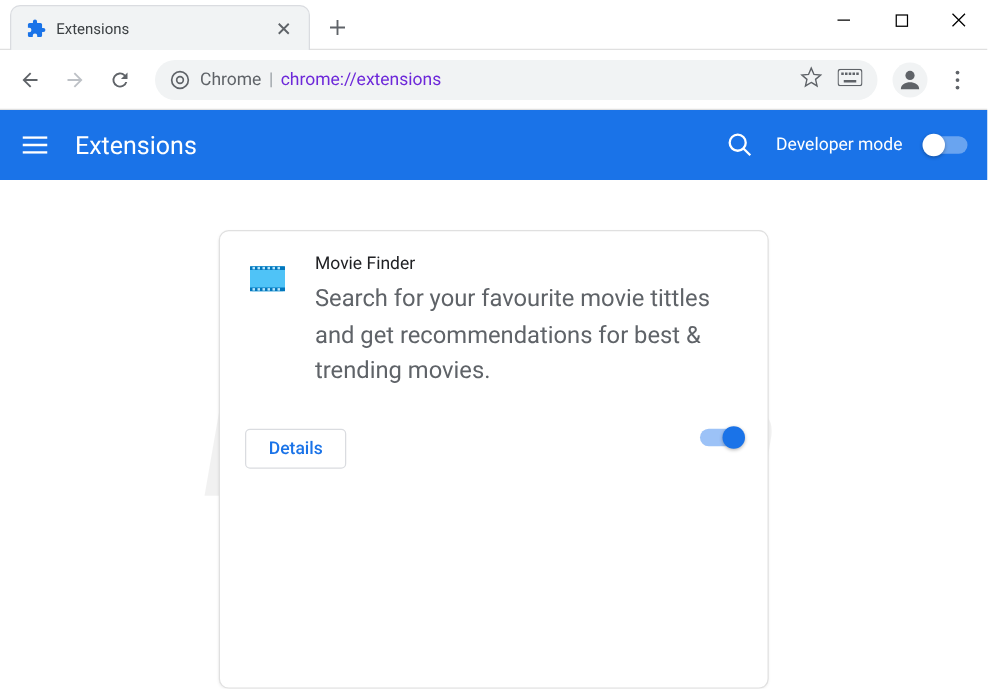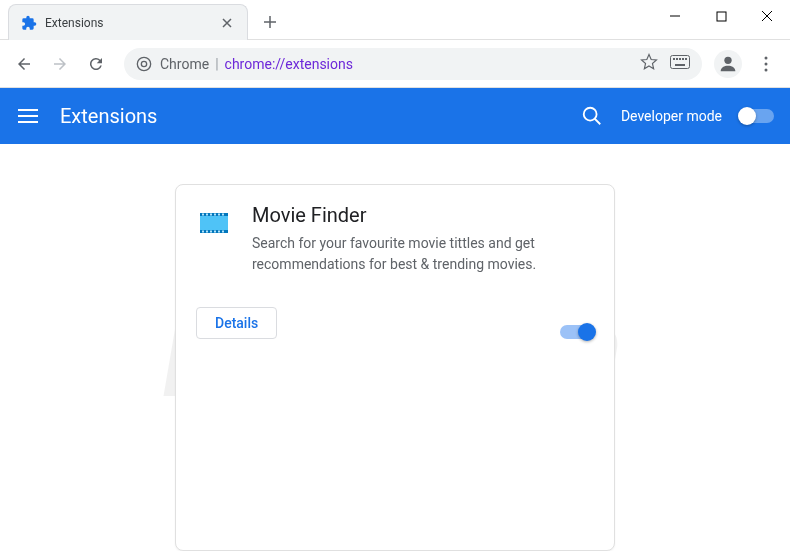--- a/index.html
+++ b/index.html
@@ -41,23 +41,23 @@
 .toggle::after { content: ''; position: absolute; width: 18px; height: 18px; background: #fff; border-radius: 50%; top: -2px; left: -2px; box-shadow: 0 1px 3px rgba(0,0,0,0.3); }
 
 
 .content { padding: 40px 0 0 0; display: flex; justify-content: center; background: #fff; height: calc(551px - 40px - 48px - 56px); position: relative; }
 
 
 .ext-card { width: 440px; background: #fff; border: 1px solid #e0e0e0; border-radius: 8px; padding: 18px 20px 16px 20px; box-shadow: 0 1px 2px rgba(0,0,0,0.05); }
 .card-top { display: flex; gap: 20px; }
 .ext-icon { width: 36px; height: 36px; flex-shrink: 0; margin-top: 2px; }
 .ext-info { flex: 1; }
-.ext-name { font-size: 20px; color: #202124; font-weight: 400; margin-bottom: 6px; }
-.ext-desc { font-size: 14px; color: #5f6368; line-height: 1.5; }
-.card-bottom { display: flex; align-items: flex-end; gap: 10px; margin-top: 32px; }
+.ext-name { font-size: 14px; color: #202124; font-weight: 400; margin-bottom: 6px; }
+.ext-desc { font-size: 19px; color: #5f6368; line-height: 1.5; }
+.card-bottom { display: flex; align-items: flex-start; gap: 10px; margin-top: 32px; }
 .card-btn { padding: 7px 18px; border: 1px solid #dadce0; border-radius: 4px; background: #fff; color: #1a73e8; font-size: 14px; font-weight: 500; cursor: pointer; }
 .card-toggle-wrap { margin-left: auto; }
 .card-toggle { width: 34px; height: 14px; background: #9cc2f7; border-radius: 7px; position: relative; cursor: pointer; }
 .card-toggle::after { content: ''; position: absolute; width: 18px; height: 18px; background: #1a73e8; border-radius: 50%; top: -2px; right: -2px; box-shadow: 0 1px 3px rgba(0,0,0,0.3); }
 
 
 .watermark { position: absolute; inset: 0; pointer-events: none; opacity: 0.05; font-size: 90px; font-weight: 700; color: #000; display: flex; align-items: center; justify-content: center; letter-spacing: 2px; font-style: italic; z-index: 0; }
 .content > * { z-index: 1; }
 </style>
 </head>

